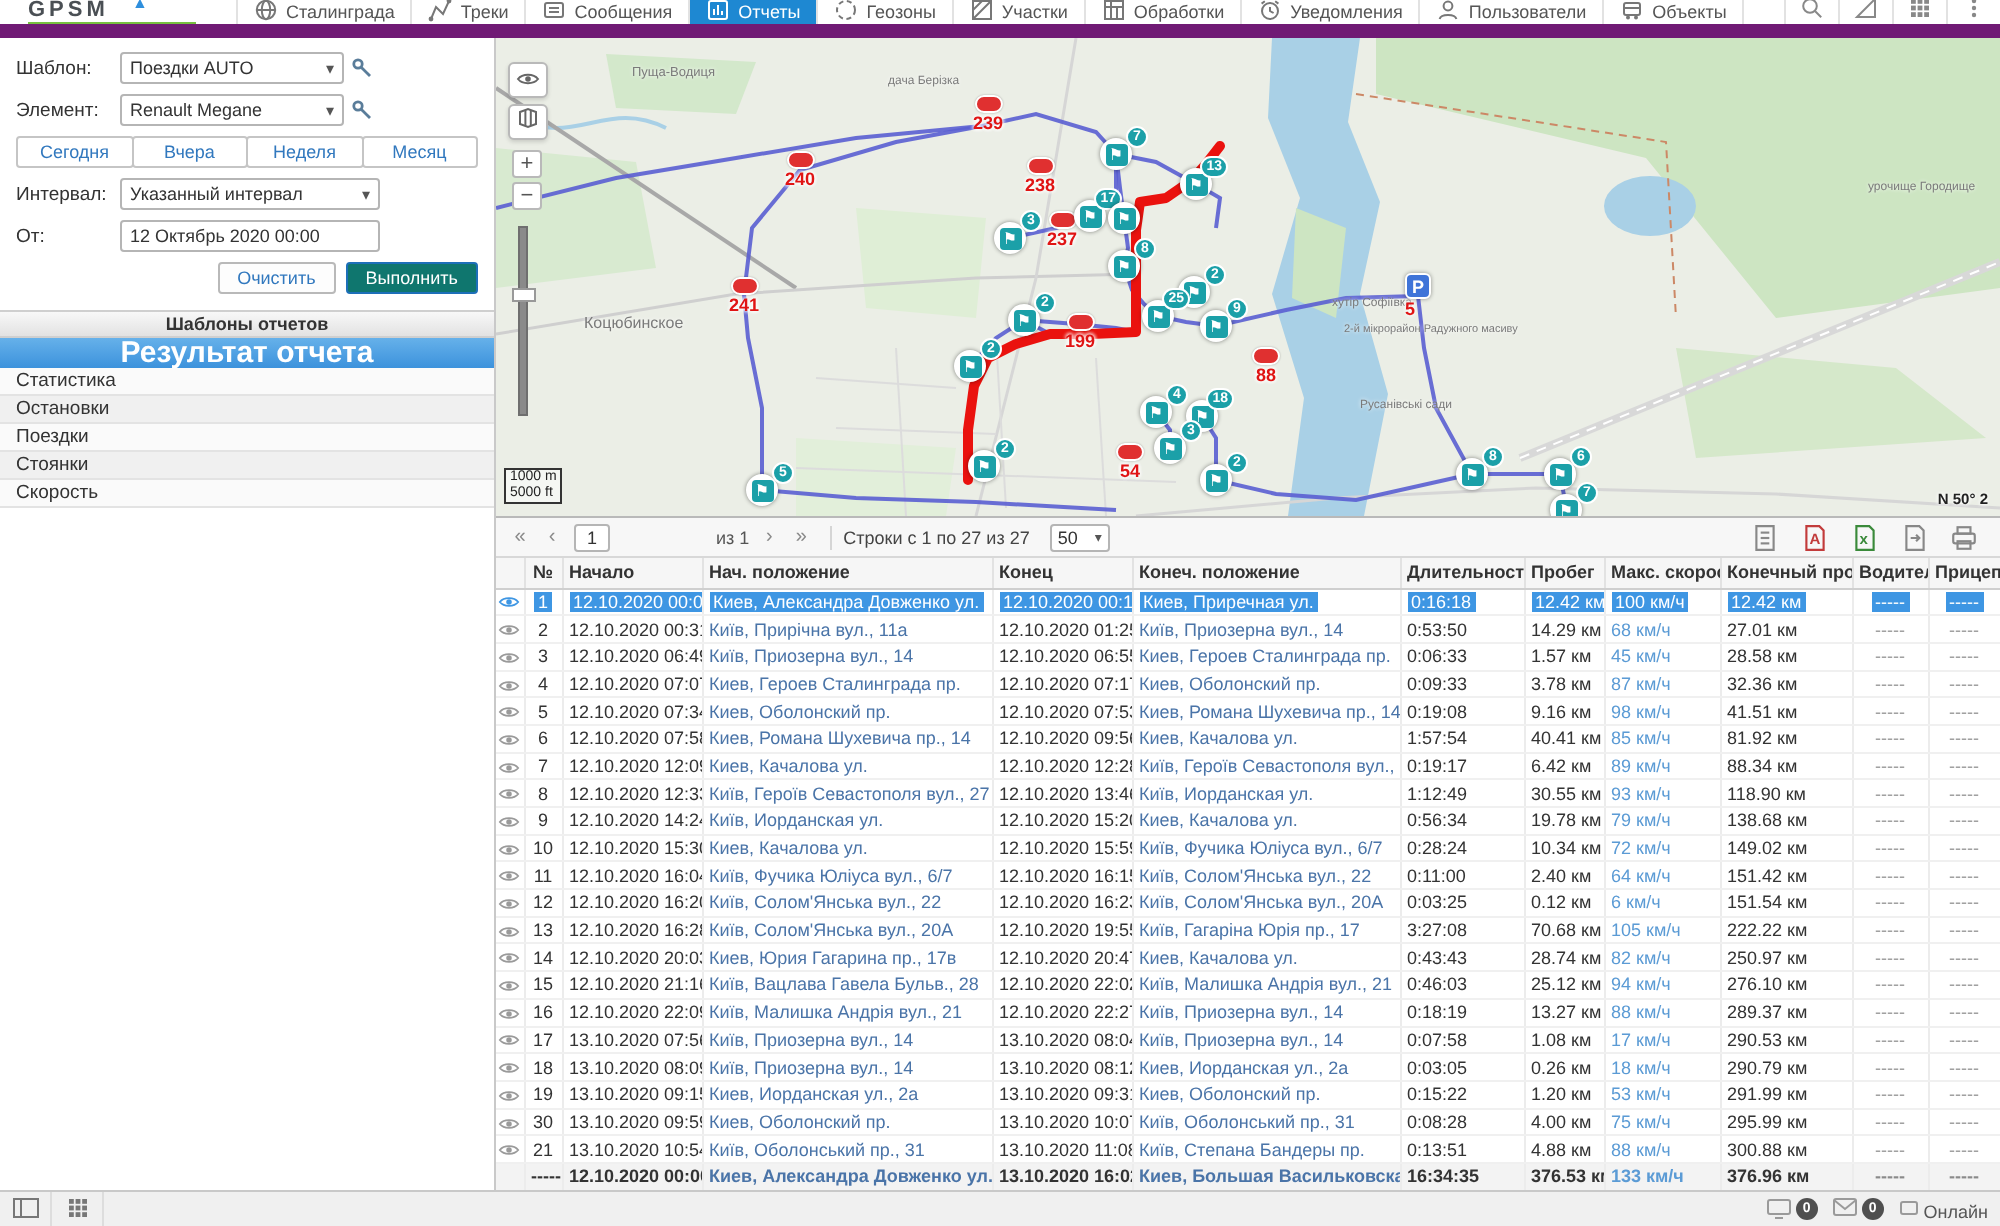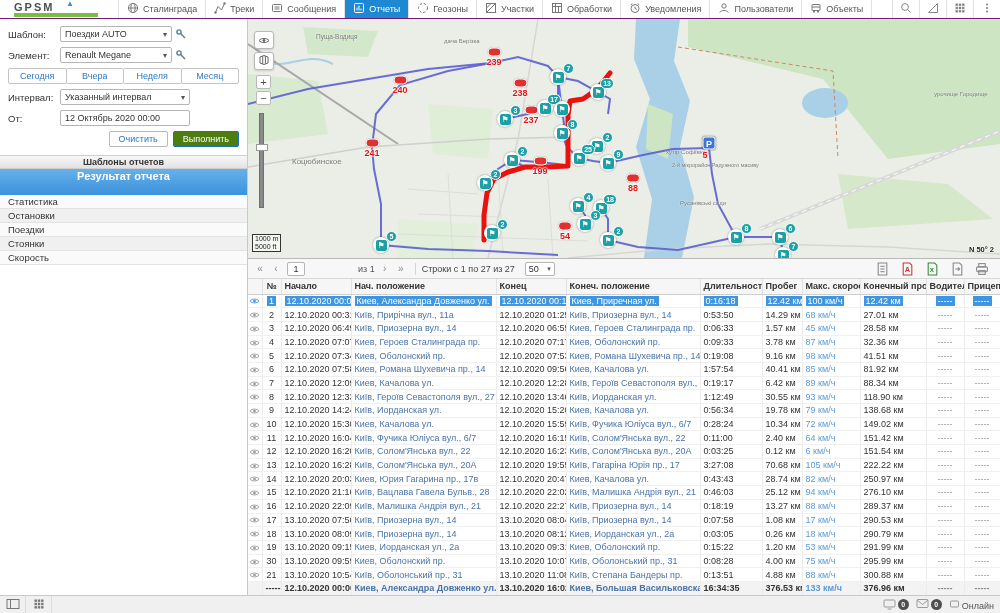--- a/index.html
+++ b/index.html
@@ -1,20 +1,20 @@
 <!DOCTYPE html>
 <html><head>
 <meta charset="utf-8">
 <style>
   * { box-sizing: border-box; margin: 0; padding: 0; }
   html,body { width:1000px; height:613px; overflow:hidden; font-family:"Liberation Sans","DejaVu Sans",sans-serif; background:#fff; }
   .app { width:1000px; height:613px; display:flex; flex-direction:column; position:relative; }
 
   
-  .topbar { height:19px; background:#fff; border-bottom:1px solid #701a75; display:flex; align-items:stretch; flex:0 0 19px; }
+  .topbar { height:19px; background:#fff; border-bottom:7px solid #701a75; display:flex; align-items:stretch; flex:0 0 19px; }
   .logo { width:118px; display:flex; flex-direction:column; justify-content:center; padding-left:14px; position:relative; }
   .logo .word { font-size:11px; font-weight:bold; letter-spacing:2px; color:#4a4f54; line-height:10px; position:relative; }
   .logo .word .flagtri { color:#2f8fdd; font-size:8px; position:absolute; top:-3px; left:52px; }
   .logo .bar { width:84px; height:4px; background:#76bf3f; margin-top:1px; }
   .tabs { display:flex; align-items:stretch; }
   .tab { display:flex; align-items:center; gap:4px; padding:0 8px; font-size:9px; color:#555; border-left:1px solid #e2e2e2; cursor:pointer; white-space:nowrap; }
   .tab:last-child { border-right:1px solid #e2e2e2; }
   .tab svg { stroke:#777; fill:none; stroke-width:1; }
   .tab.active { background:#1e88d2; color:#fff; }
   .tab.active svg { stroke:#fff; }
@@ -31,23 +31,23 @@
   .frow { display:flex; align-items:center; margin-bottom:5px; }
   .frow .lbl { width:52px; color:#333; font-size:9.5px; }
   .fld { width:112px; height:16px; border:1px solid #b5b5b5; border-radius:2px; background:#fff; display:flex; align-items:center; padding:0 4px; color:#333; font-size:9px; }
   .fld .caret { margin-left:auto; color:#555; font-size:8px; }
   .wrench { width:18px; display:flex; justify-content:center; cursor:pointer; }
   .rangerow { display:flex; margin-bottom:5px; }
   .rb { flex:1; height:16px; border:1px solid #c5c5c5; background:#fff; color:#3178be; font-size:9px; text-align:center; line-height:14px; border-radius:2px; margin-left:-1px; cursor:pointer; }
   .rb:first-child { margin-left:0; }
   .actions { display:flex; justify-content:flex-end; gap:5px; margin-top:2px; }
   .btn { height:16px; padding:0 9px; border:1px solid #b9b9b9; border-radius:2px; background:#fdfdfd; color:#3178be; font-size:9px; line-height:14px; cursor:pointer; }
-  .btn.primary { background:#4d7c0f; border-color:#1d6fb8; color:#fff; }
+  .btn.primary { background:#0f766e; border-color:#1d6fb8; color:#fff; }
   .sect-head { height:14px; line-height:13px; text-align:center; font-weight:bold; color:#333; font-size:9px; background:linear-gradient(#f8f8f8,#e2e2e2); border-top:1px solid #cfcfcf; border-bottom:1px solid #cfcfcf; margin-top:4px; }
-  .sect-result { height:26px; line-height:15px; text-align:center; font-weight:bold; color:#fff; font-size:11px; background:linear-gradient(#66b1ea,#3c92dc); }
+  .sect-result { height:15px; line-height:15px; text-align:center; font-weight:bold; color:#fff; font-size:15px; background:linear-gradient(#66b1ea,#3c92dc); }
   .side-item { height:14px; line-height:14px; padding-left:8px; color:#333; font-size:9.5px; border-bottom:1px solid #e3e3e3; cursor:pointer; }
   .side-item:nth-child(odd) { background:#fafafa; }
   .side-item:nth-child(even) { background:#f0f0f0; }
 
   .content { flex:1; display:flex; flex-direction:column; min-width:0; }
 
   
   .map { position:relative; height:239px; flex:0 0 239px; background:#ebeee6; overflow:hidden; }
   .map svg.geo { position:absolute; left:0; top:0; }
   .mapctl { position:absolute; left:6px; z-index:5; width:20px; height:18px; background:#fff; border:1px solid #b9b9b9; border-radius:3px; display:flex; align-items:center; justify-content:center; cursor:pointer; box-shadow:0 1px 2px rgba(0,0,0,.15); }

